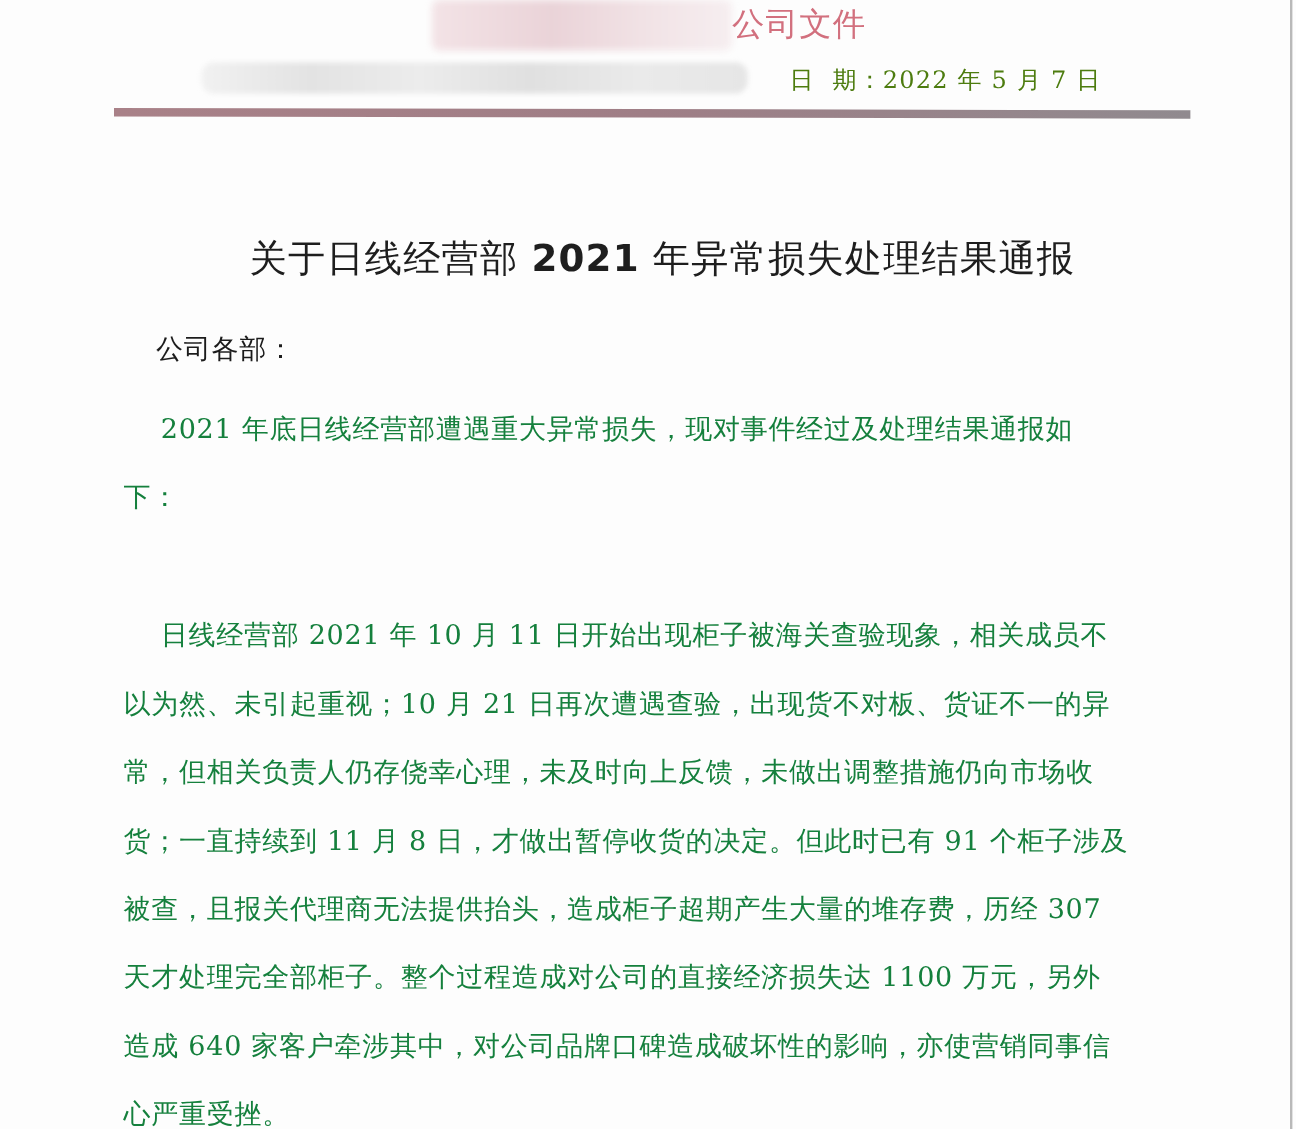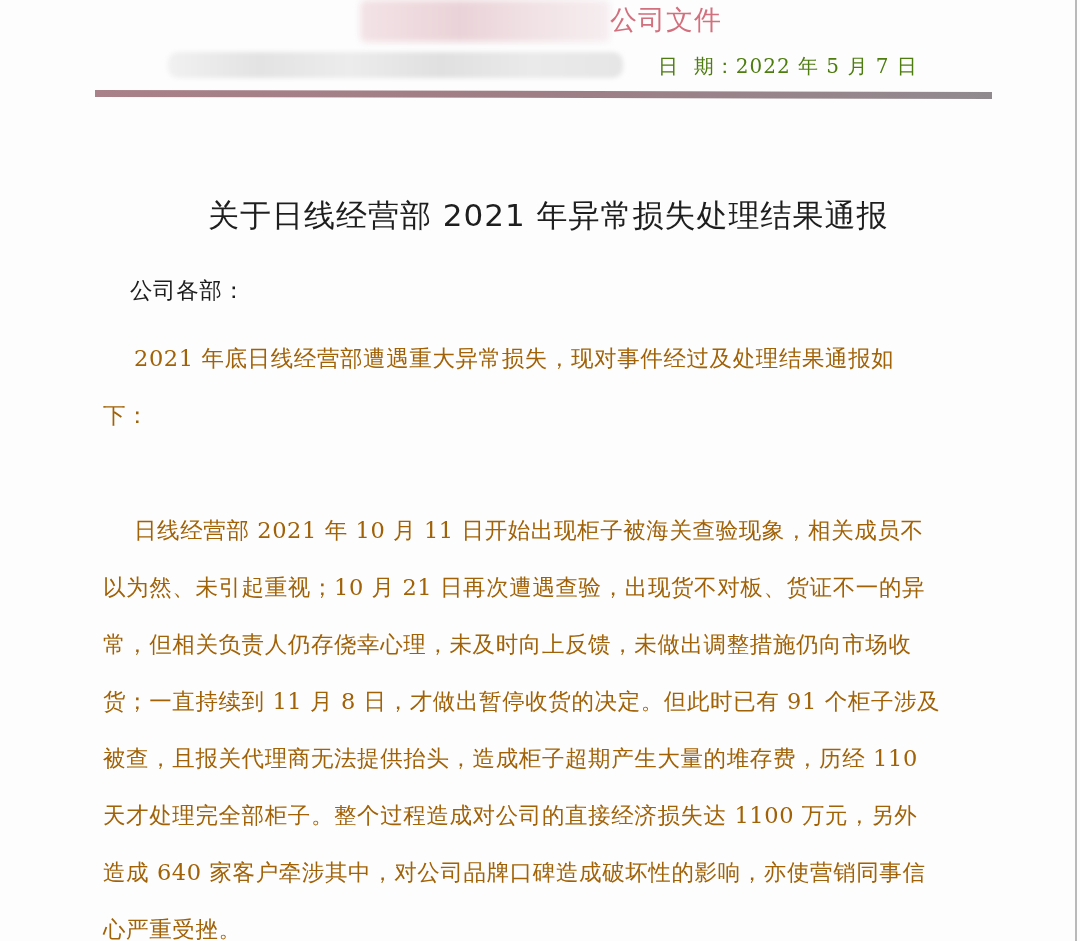--- a/index.html
+++ b/index.html
@@ -73,30 +73,30 @@
     .doc-title {
       position: absolute;
       left: 208px; top: 195px;
       font-size: 31px;
       font-family: "DejaVu Sans", "Liberation Sans", sans-serif;
       color: #1e1e1e;
       letter-spacing: 1px;
       white-space: nowrap;
     }
     .doc-title .num {
-      font-weight: normal;
+      font-weight: bold;
     }
     
     .text-block {
       position: absolute;
       left: 103px;
       width: 890px;
       font-size: 22.5px;
       line-height: 57px;
-      color: #a16207;
+      color: #15803d;
       letter-spacing: 0.6px;
       text-align: justify;
       white-space: nowrap;
     }
     .line {
       display: block;
       height: 57px;
     }
     .salutation {
       position: absolute;
@@ -134,20 +134,20 @@
     <span class="line" style="white-space: pre;">    2021 年底日线经营部遭遇重大异常损失，现对事件经过及处理结果通报如</span>
     <span class="line">下：</span>
   </div>
 
 
   <div class="text-block" style="top: 502px;">
     <span class="line" style="white-space: pre;">    日线经营部 2021 年 10 月 11 日开始出现柜子被海关查验现象，相关成员不</span>
     <span class="line">以为然、未引起重视；10 月 21 日再次遭遇查验，出现货不对板、货证不一的异</span>
     <span class="line">常，但相关负责人仍存侥幸心理，未及时向上反馈，未做出调整措施仍向市场收</span>
     <span class="line">货；一直持续到 11 月 8 日，才做出暂停收货的决定。但此时已有 91 个柜子涉及</span>
-    <span class="line">被查，且报关代理商无法提供抬头，造成柜子超期产生大量的堆存费，历经 110</span>
+    <span class="line">被查，且报关代理商无法提供抬头，造成柜子超期产生大量的堆存费，历经 307</span>
     <span class="line">天才处理完全部柜子。整个过程造成对公司的直接经济损失达 1100 万元，另外</span>
     <span class="line">造成 640 家客户牵涉其中，对公司品牌口碑造成破坏性的影响，亦使营销同事信</span>
     <span class="line">心严重受挫。</span>
   </div>
 
   <div class="right-edge"></div>
 </div>
 
 </body></html>

